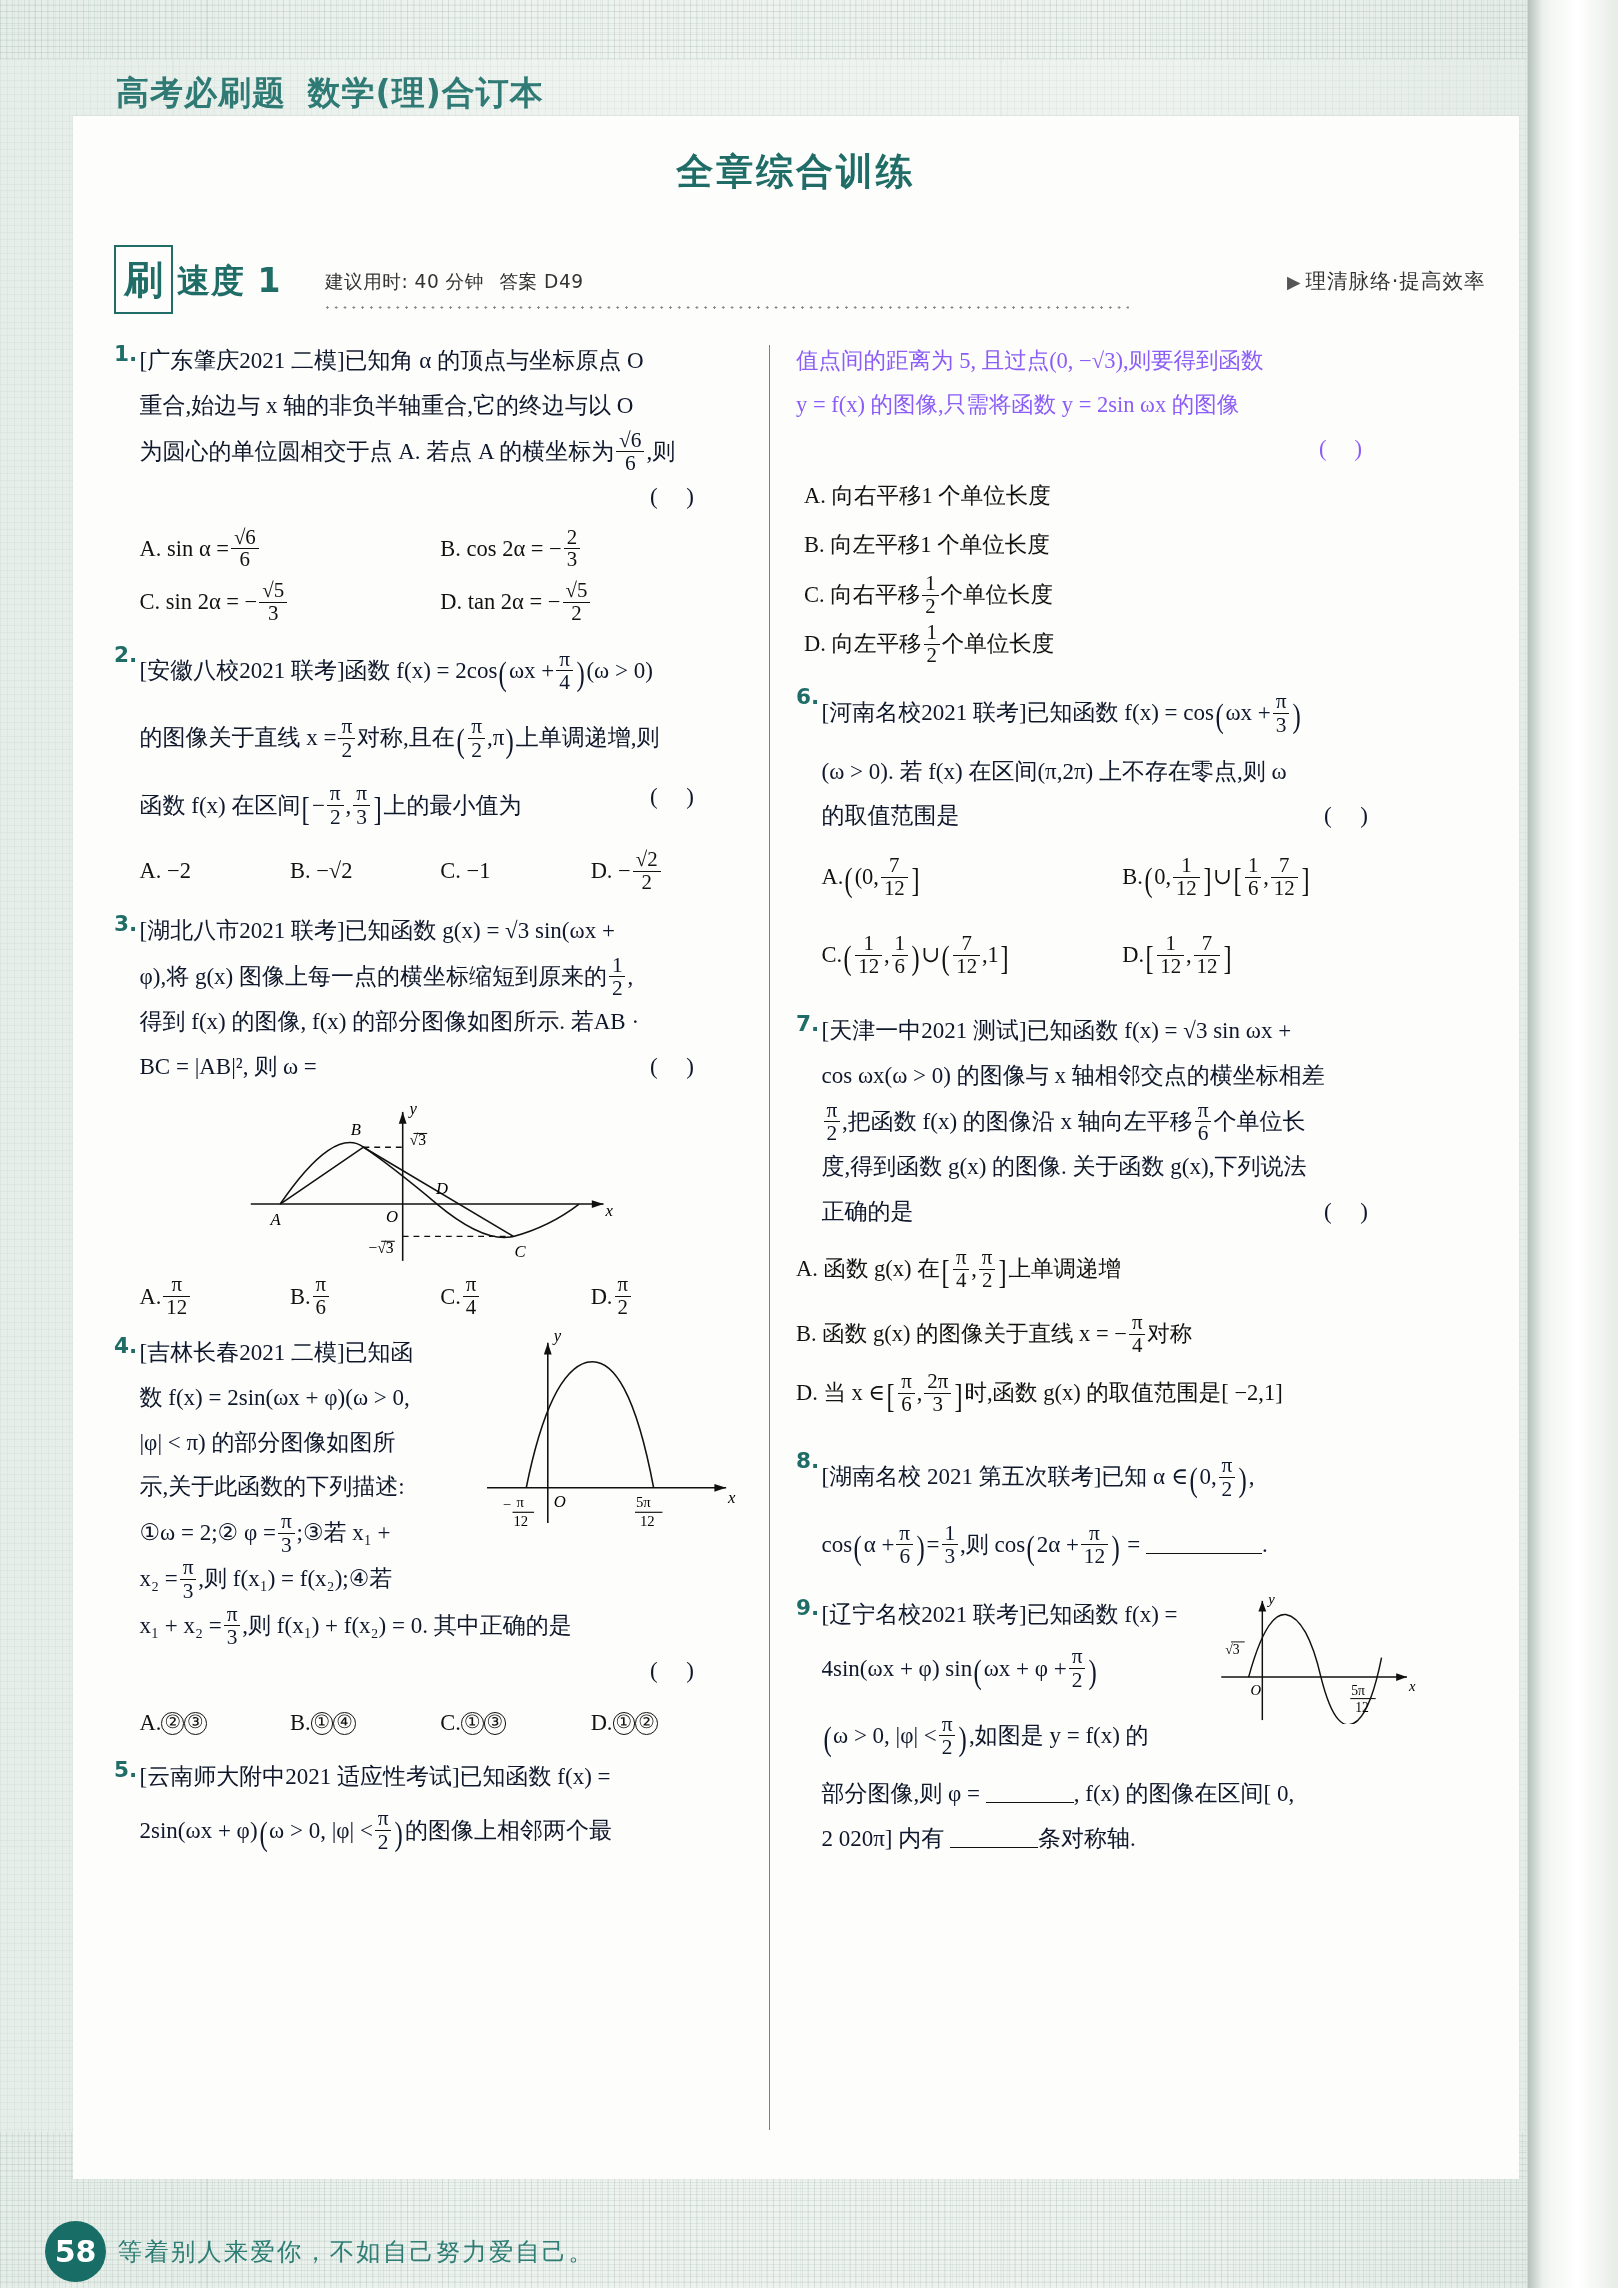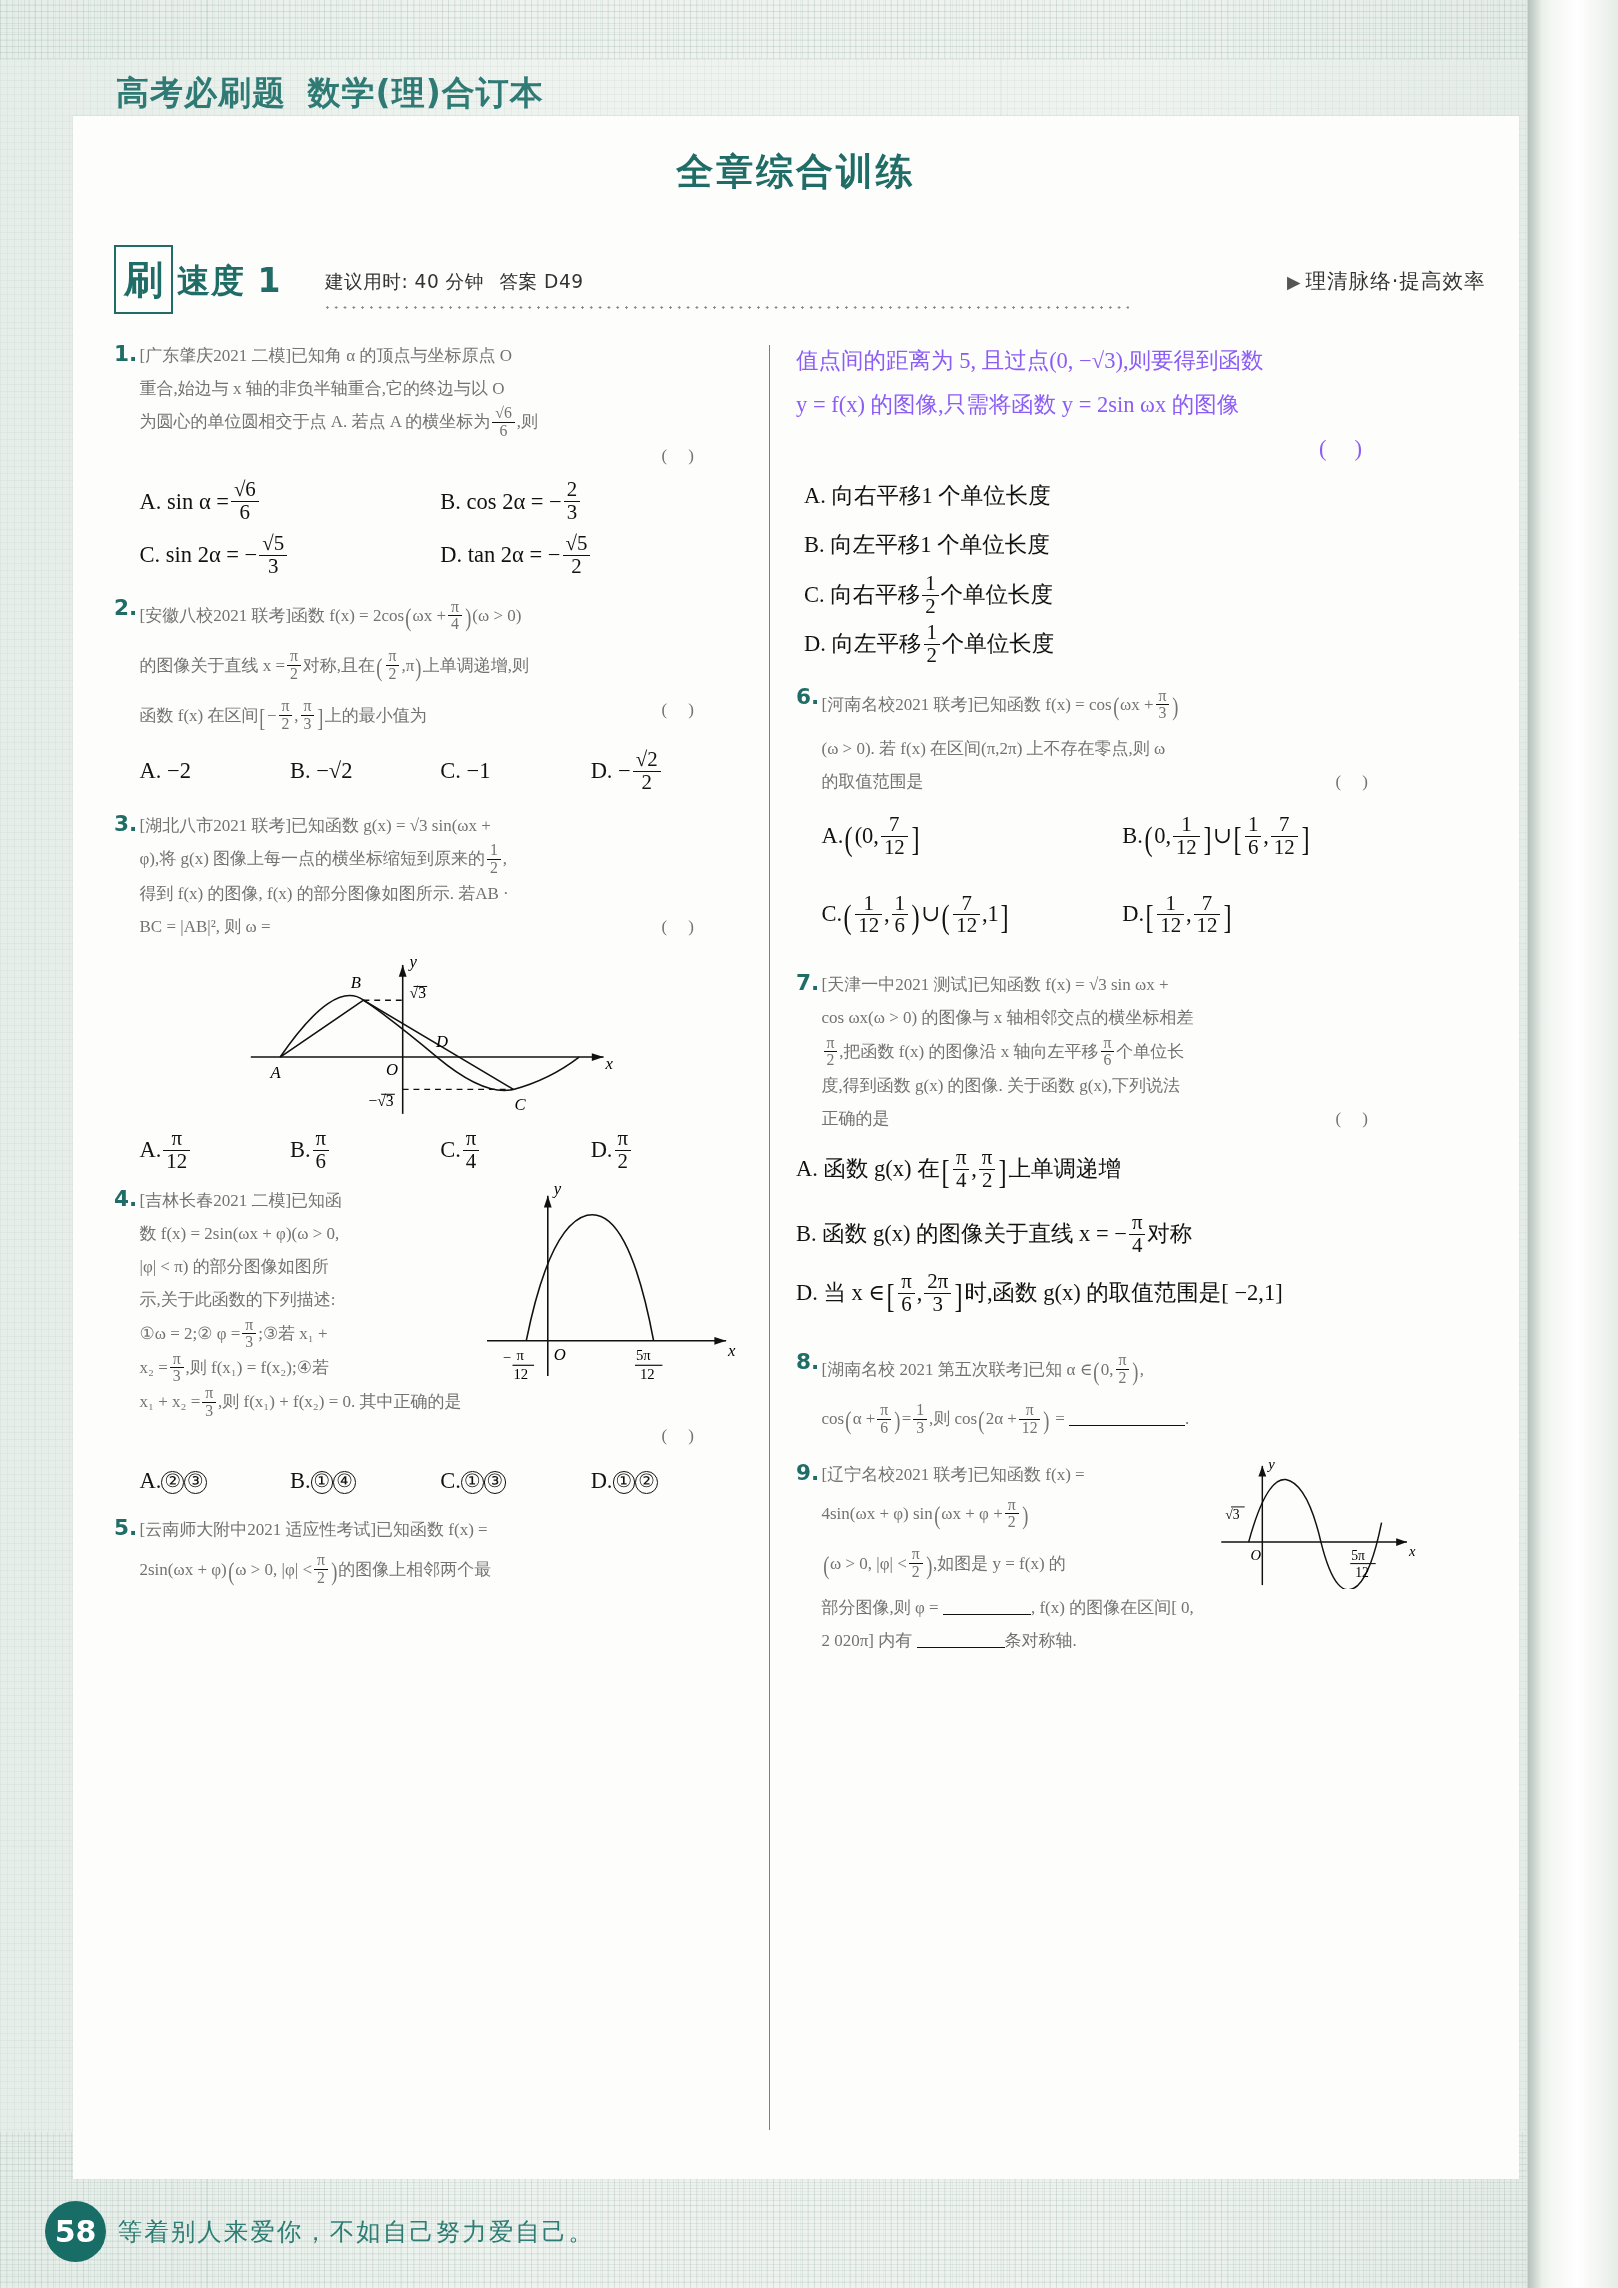--- a/index.html
+++ b/index.html
@@ -92,21 +92,21 @@
   }
   
   .q{position:relative;margin:0 0 7.8px 0;}
   .qnum{
     position:absolute;left:0;top:2px;
     font-family:"DejaVu Sans","Liberation Sans",sans-serif;
     font-weight:bold;font-size:21.6px;color:#1f6d66;
   }
   .qbody{
     margin-left:25.5px;
-    font-size:17px;line-height:1.95;color:#737373;
+    font-size:23px;line-height:1.95;color:#0f172a;
     text-align:justify;
   }
   .src{font-family:"Liberation Serif",serif;}
   .cont{margin-left:0;font-size:22.5px;line-height:1.95;color:#8b5cf6;}
   .opts{margin-left:25.5px;font-size:22.5px;line-height:2.2;color:#121212;}
   .optrow{display:flex;margin-top:3.9px;}
   .optrow>span{display:inline-block;}
   .op2 > span{width:50%;}
   .op4 > span{width:25%;}
   .ul{display:inline-block;border-bottom:1.6px solid #111;width:116px;height:1.05em;vertical-align:-2px;}
@@ -117,21 +117,21 @@
   .frac .d{display:block;padding:0 2.9px;}
   .big{font-size:1.5em;vertical-align:-.2em;display:inline-block;transform:scaleX(.72);}
   .circ{display:inline-block;border:1.4px solid #111;border-radius:50%;
         width:1.12em;height:1.12em;line-height:1.05em;text-align:center;font-size:.82em;
         vertical-align:.06em;}
   
   .fig{margin:5.9px 0 3.9px 0;}
   .fig-inline{float:right;margin:0 0 0 9.8px;}
   svg{display:block;}
   
-  #footer{position:absolute;left:45px;bottom:27px;display:flex;align-items:center;}
+  #footer{position:absolute;left:45px;bottom:7px;display:flex;align-items:center;}
   #pagenum{
     width:61px;height:61px;border-radius:50%;
     background:#186e66;color:#fff;
     font-family:"DejaVu Sans","Liberation Sans",sans-serif;
     font-weight:bold;font-size:30px;
     display:flex;align-items:center;justify-content:center;
   }
   #footmotto{
     margin-left:11.8px;color:#2d7d74;font-size:24.5px;
     font-family:"DejaVu Sans","Liberation Sans",sans-serif;

